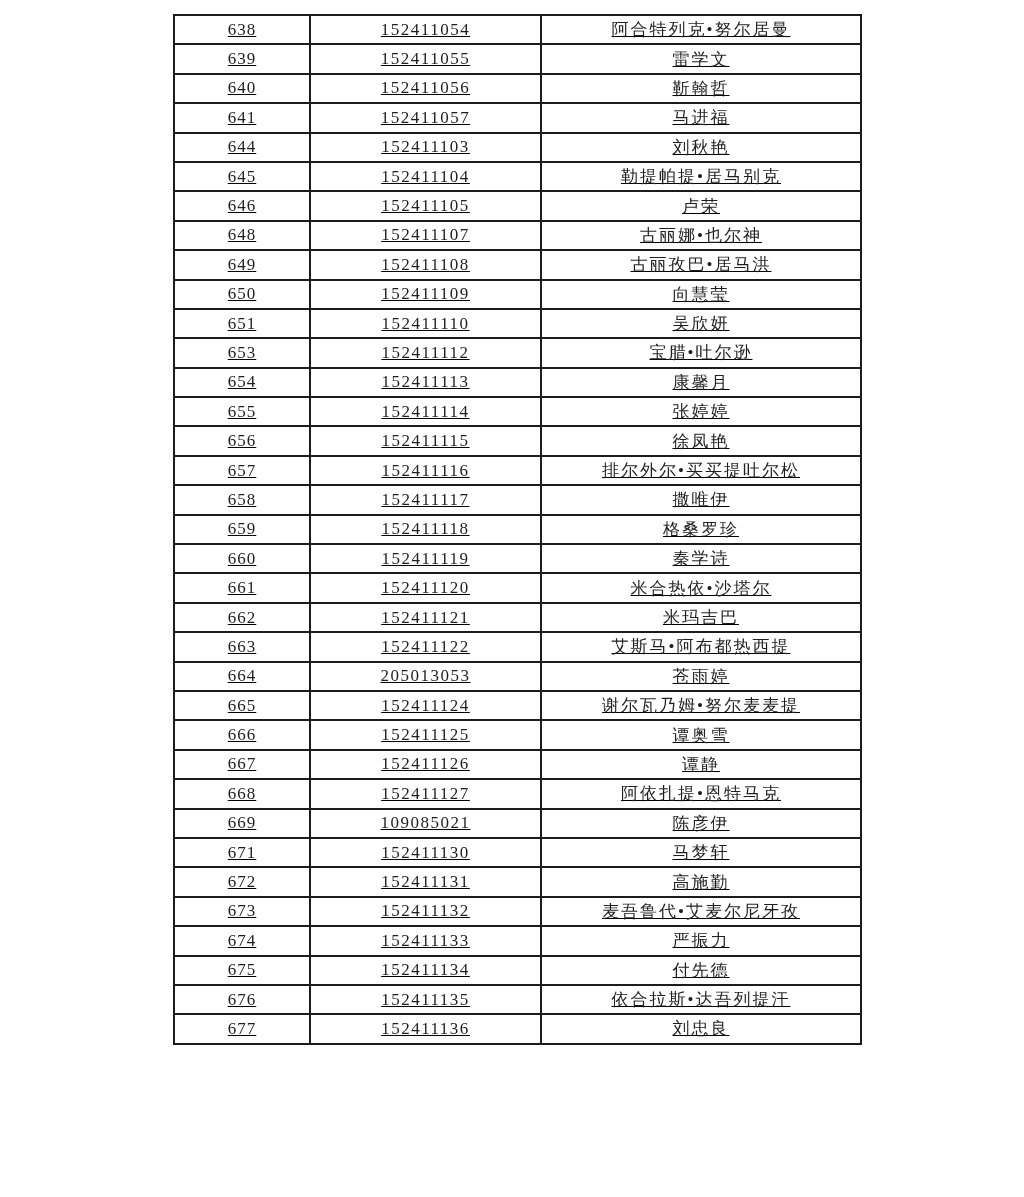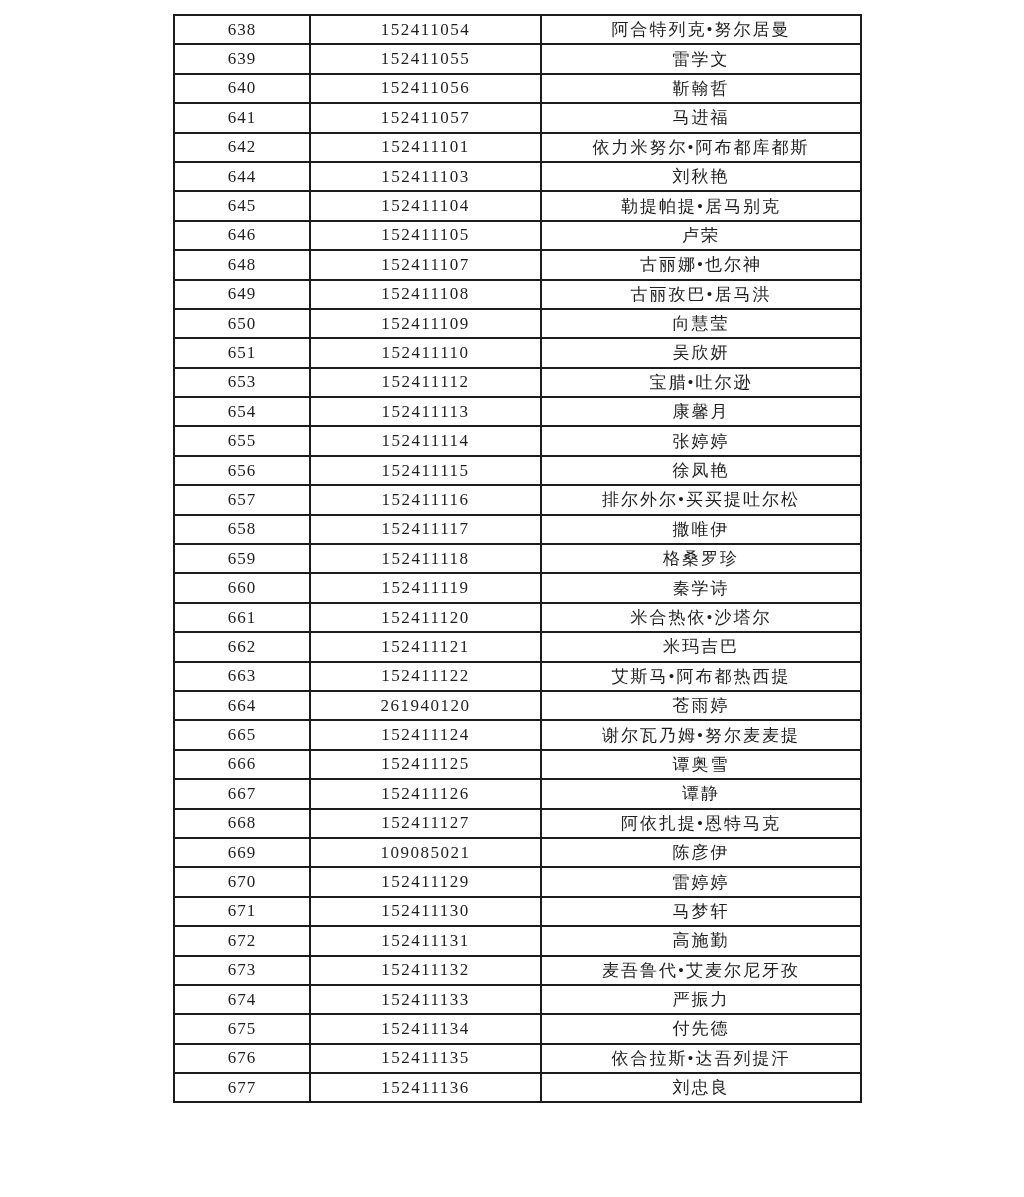--- a/index.html
+++ b/index.html
@@ -14,20 +14,21 @@
     background: #ffffff;
     overflow: hidden;
     font-family: "Liberation Serif", "DejaVu Serif", serif;
   }
   table.roster {
     position: absolute;
     left: 173px;
     top: 14px;
     border-collapse: collapse;
     table-layout: fixed;
+    text-decoration: underline;
   }
   table.roster col.c0 { width: 136px; }
   table.roster col.c1 { width: 231px; }
   table.roster col.c2 { width: 320px; }
   table.roster td {
     border: 2px solid #1c1c1c;
     height: 27.4px;
     padding: 0;
     text-align: center;
     vertical-align: middle;
@@ -68,25 +69,20 @@
     <td class="id-cell">152411056</td>
     <td class="name-cell">靳翰哲</td>
   </tr>
 
   <tr>
     <td class="num-cell">641</td>
     <td class="id-cell">152411057</td>
     <td class="name-cell">马进福</td>
   </tr>
 
-  <tr>
-    <td class="num-cell">642</td>
-    <td class="id-cell">152411101</td>
-    <td class="name-cell">依力米努尔•阿布都库都斯</td>
-  </tr>
 
 
   <tr>
     <td class="num-cell">644</td>
     <td class="id-cell">152411103</td>
     <td class="name-cell">刘秋艳</td>
   </tr>
 
   <tr>
     <td class="num-cell">645</td>
@@ -187,21 +183,21 @@
   </tr>
 
   <tr>
     <td class="num-cell">663</td>
     <td class="id-cell">152411122</td>
     <td class="name-cell">艾斯马•阿布都热西提</td>
   </tr>
 
   <tr>
     <td class="num-cell">664</td>
-    <td class="id-cell">261940120</td>
+    <td class="id-cell">205013053</td>
     <td class="name-cell">苍雨婷</td>
   </tr>
 
   <tr>
     <td class="num-cell">665</td>
     <td class="id-cell">152411124</td>
     <td class="name-cell">谢尔瓦乃姆•努尔麦麦提</td>
   </tr>
 
   <tr>
@@ -221,25 +217,20 @@
     <td class="id-cell">152411127</td>
     <td class="name-cell">阿依扎提•恩特马克</td>
   </tr>
 
   <tr>
     <td class="num-cell">669</td>
     <td class="id-cell">109085021</td>
     <td class="name-cell">陈彦伊</td>
   </tr>
 
-  <tr>
-    <td class="num-cell">670</td>
-    <td class="id-cell">152411129</td>
-    <td class="name-cell">雷婷婷</td>
-  </tr>
 
   <tr>
     <td class="num-cell">671</td>
     <td class="id-cell">152411130</td>
     <td class="name-cell">马梦轩</td>
   </tr>
 
   <tr>
     <td class="num-cell">672</td>
     <td class="id-cell">152411131</td>

